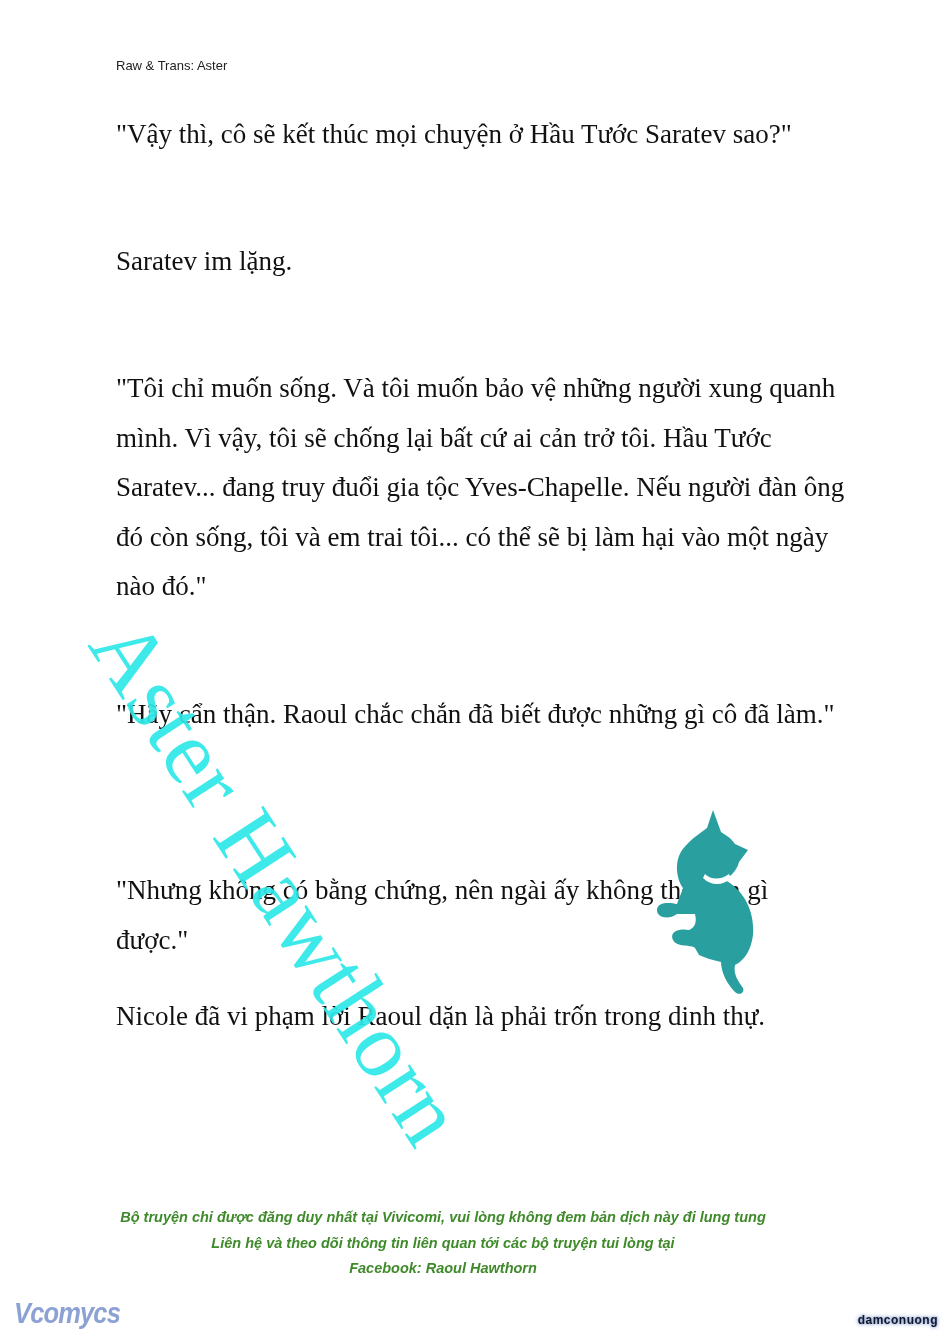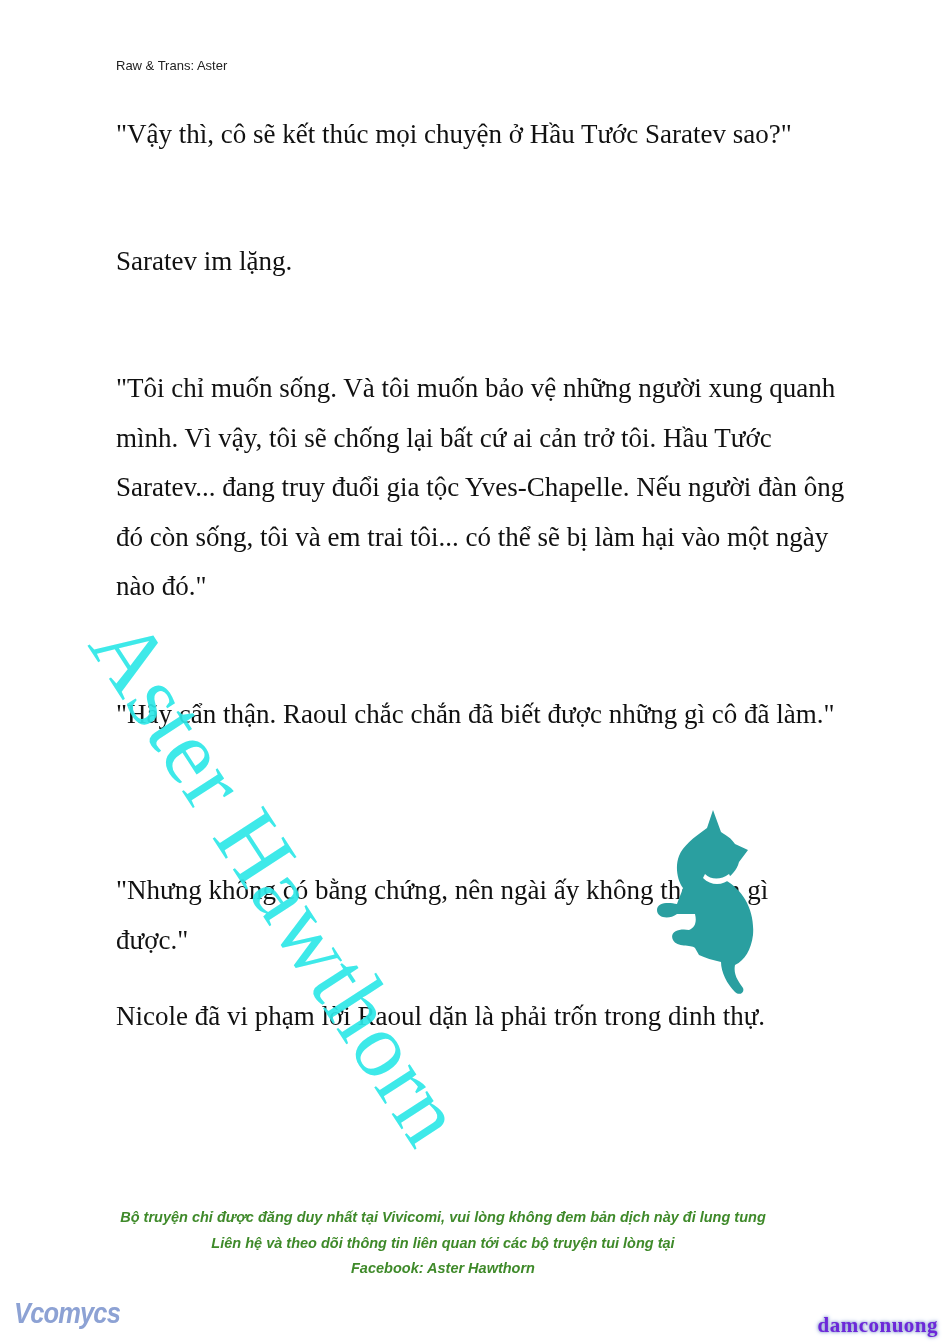--- a/index.html
+++ b/index.html
@@ -28,21 +28,21 @@
     font-family: "Liberation Sans", sans-serif; font-style: italic; font-weight: bold;
     font-size: 14.5px; color: #3f8a2a;
   }
   .logo-left {
     position: absolute; left: 14px; top: 1296px;
     font-family: "Liberation Sans", sans-serif; font-style: italic; font-weight: bold;
     font-size: 30px; color: #8da2d4; letter-spacing: -1px; transform: scaleX(0.85); transform-origin: left;
   }
   .logo-right {
     position: absolute; right: 12px; top: 1313px;
-    font-family: Liberation Serif, serif; font-size: 21px; color: #6d28d9; font-weight: bold;
+    font-family: Liberation Sans, sans-serif; font-size: 12px; color: #0f172a; font-weight: bold;
     text-shadow: 0 0 3px #7f93c9, 0 0 5px #9fb0dc; letter-spacing: 0.5px;
   }
 </style>
 </head>
 <body>
 
 <div class="credit">Raw &amp; Trans: Aster</div>
 
 <p class="para" style="top:110px">"Vậy thì, cô sẽ kết thúc mọi chuyện ở Hầu Tước Saratev sao?"</p>
 <p class="para" style="top:237px">Saratev im lặng.</p>
@@ -53,16 +53,16 @@
 
 <div class="watermark">Aster Hawthorn</div>
 
 <svg class="cat" viewBox="0 0 115 185">
   <path fill="#2a9fa0" d="M52 18 L58 0 L66 22 C72 26 76 28 80 34 L93 40 L84 52 C82 60 76 66 70 70 C88 80 100 100 98 125 C96 140 90 150 80 155 C78 165 84 172 88 178 C90 183 84 186 80 182 C72 174 66 162 66 152 C58 150 50 148 44 145 L40 138 C36 134 22 138 18 130 C14 122 24 118 34 120 C40 118 42 112 40 104 L22 104 C14 110 2 108 2 100 C2 92 14 92 22 94 C24 88 26 84 28 78 C22 70 20 56 24 46 C28 36 38 28 52 18 Z"></path>
   <path fill="#ffffff" d="M50 64 C56 70 66 70 74 64 L76 68 C68 76 56 76 48 68 Z"></path>
 </svg>
 
 <div class="footer-notice" style="top:1209px">Bộ truyện chỉ được đăng duy nhất tại Vivicomi, vui lòng không đem bản dịch này đi lung tung</div>
 <div class="footer-notice" style="top:1235px">Liên hệ và theo dõi thông tin liên quan tới các bộ truyện tui lòng tại</div>
-<div class="footer-notice" style="top:1260px">Facebook: Aster Hawthorn</div>
+<div class="footer-notice" style="top:1260px">Facebook: Raoul Hawthorn</div>
 
 <div class="logo-left">Vcomycs</div>
 <div class="logo-right">damconuong</div>
 
 </body></html>

